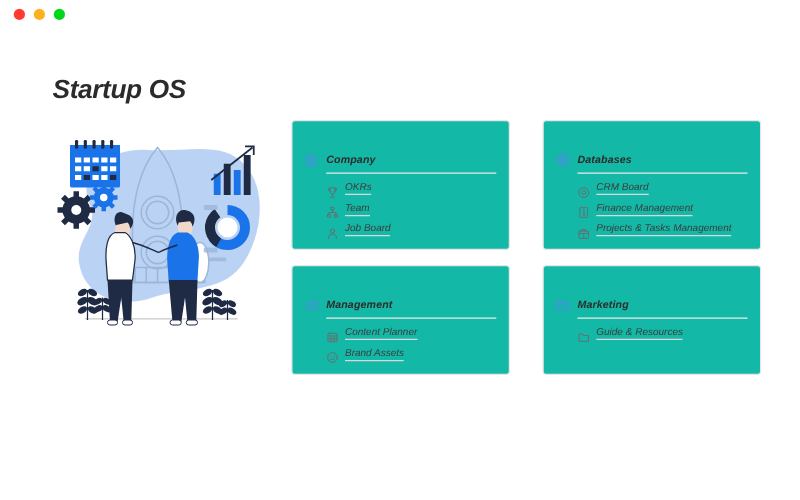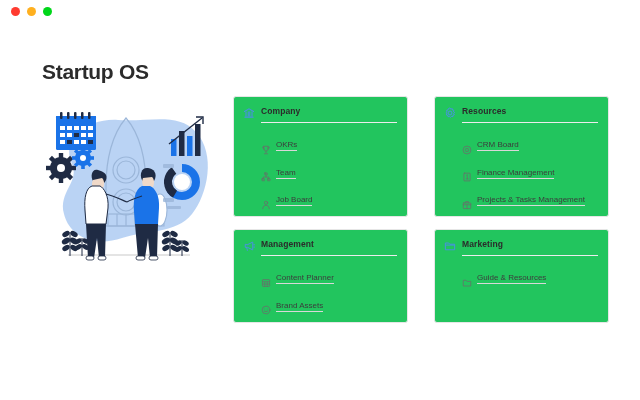--- a/index.html
+++ b/index.html
@@ -3,21 +3,21 @@
 <meta charset="utf-8">
 <title>Startup OS</title>
 <style>
   * { margin:0; padding:0; box-sizing:border-box; }
   html, body {
     width:640px; height:400px;
     background:#ffffff;
     font-family:"Liberation Sans", sans-serif;
     overflow:hidden;
   }
-  .window { position:relative; width:524px; height:400px; background:#fff; }
+  .window { position:relative; width:524px; height:400px; background:#fff;font-style:italic; }
 
   
   .titlebar {
     position:absolute; top:0; left:0; width:640px; height:22px;
     background:#ffffff;
     display:flex; align-items:center;
   }
   .lights { display:flex; gap:7px; padding-left:11px; }
   .light { width:9px; height:9px; border-radius:50%; display:block; }
   .light.red   { background:#ff3b30; }
@@ -40,29 +40,29 @@
     position:absolute; left:233px; top:96px;
     width:376px;
     display:grid;
     grid-template-columns:175px 175px;
     grid-template-rows:auto auto;
     column-gap:26px; row-gap:12px;
   }
   .card {
     border:1px solid #e6e6e6;
     border-radius:3px;
-    background:#22c55e;
-    padding:8px 10px 10px 9px;
+    background:#14b8a6;
+    padding:24px 10px 10px 9px;
   }
   .card-header { display:flex; align-items:center; gap:6px; padding-bottom:5px; }
   .card-header .hicon { width:12px; height:12px; flex:0 0 12px; display:block; }
   .card-title { font-size:8.5px; font-weight:bold; color:#2b2b2b; letter-spacing:0.1px; }
   .card-rule { height:1px; background:#ececec; margin:0 0 6px 18px; }
   .card-items { display:flex; flex-direction:column; gap:5.5px; padding-left:18px; }
-  .item { display:flex; align-items:center; gap:5px; cursor:pointer;margin-top:11px; }
+  .item { display:flex; align-items:center; gap:5px; cursor:pointer; }
   .item .iicon { width:10px; height:10px; flex:0 0 10px; display:block; }
   .item-label {
     font-size:8px; color:#3c3c3c;
     border-bottom:0.7px solid #d8d8d8;
     line-height:1.25;
   }
 </style>
 </head>
 <body>
 
@@ -304,21 +304,21 @@
     <div class="card">
       <div class="card-header">
         <span class="hicon">
           <svg viewBox="0 0 16 16" fill="none" stroke="#4a90e2" stroke-width="1.3">
             <circle cx="8" cy="8" r="2.6"></circle>
             <path d="M8 1.2 L9 2.8 L11 2.2 L11.3 4 L13.2 4.3 L12.6 6.2 L14.2 7.2 L12.9 8.6
                      L13.8 10.3 L12 10.9 L11.8 12.8 L9.9 12.5 L8.6 13.9 L7.4 12.5 L5.5 13
                      L5.1 11.1 L3.2 10.6 L3.9 8.8 L2.5 7.5 L4 6.3 L3.4 4.4 L5.3 4.1 L5.8 2.2 Z"></path>
           </svg>
         </span>
-        <span class="card-title">Resources</span>
+        <span class="card-title">Databases</span>
       </div>
       <div class="card-rule"></div>
       <div class="card-items">
         <div class="item">
           <span class="iicon">
             <svg viewBox="0 0 16 16" fill="none" stroke="#6b6b6b" stroke-width="1.2">
               <circle cx="8" cy="8" r="6.3"></circle>
                 <circle cx="8" cy="8" r="2.6"></circle>
             </svg>
           </span>

